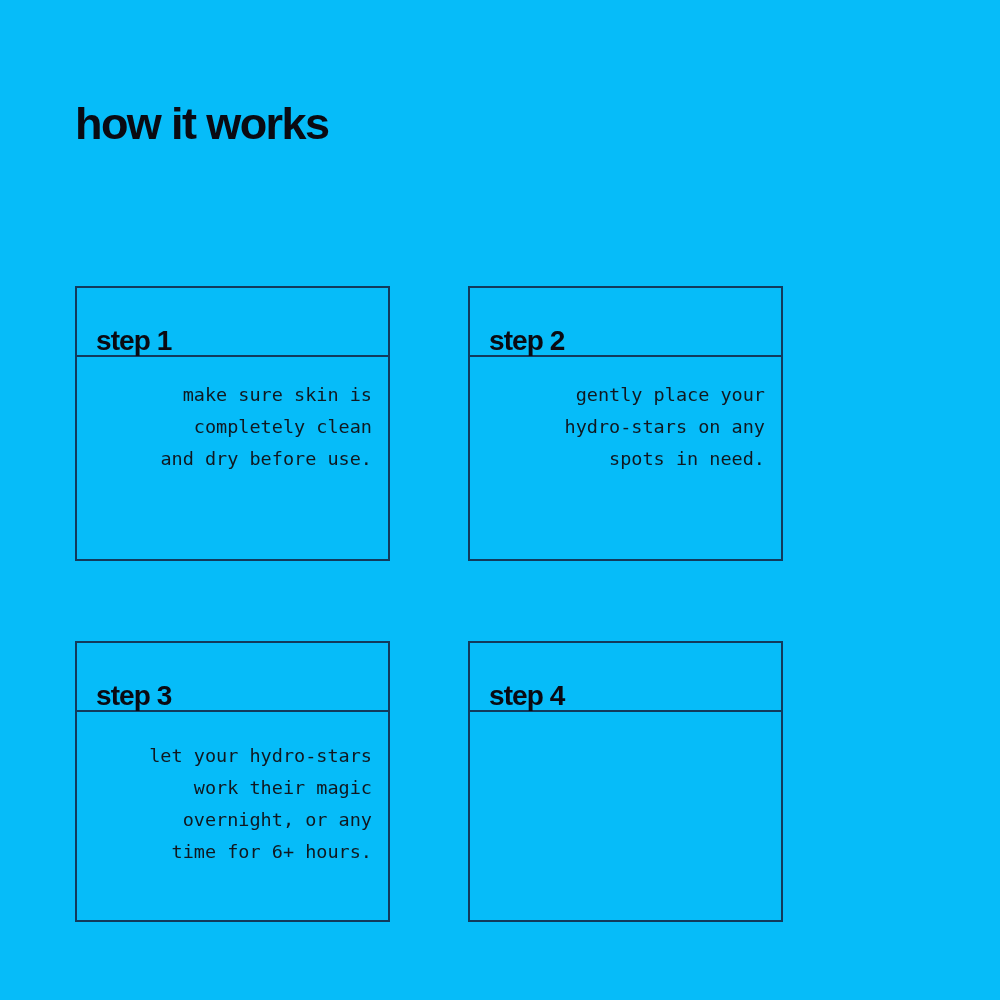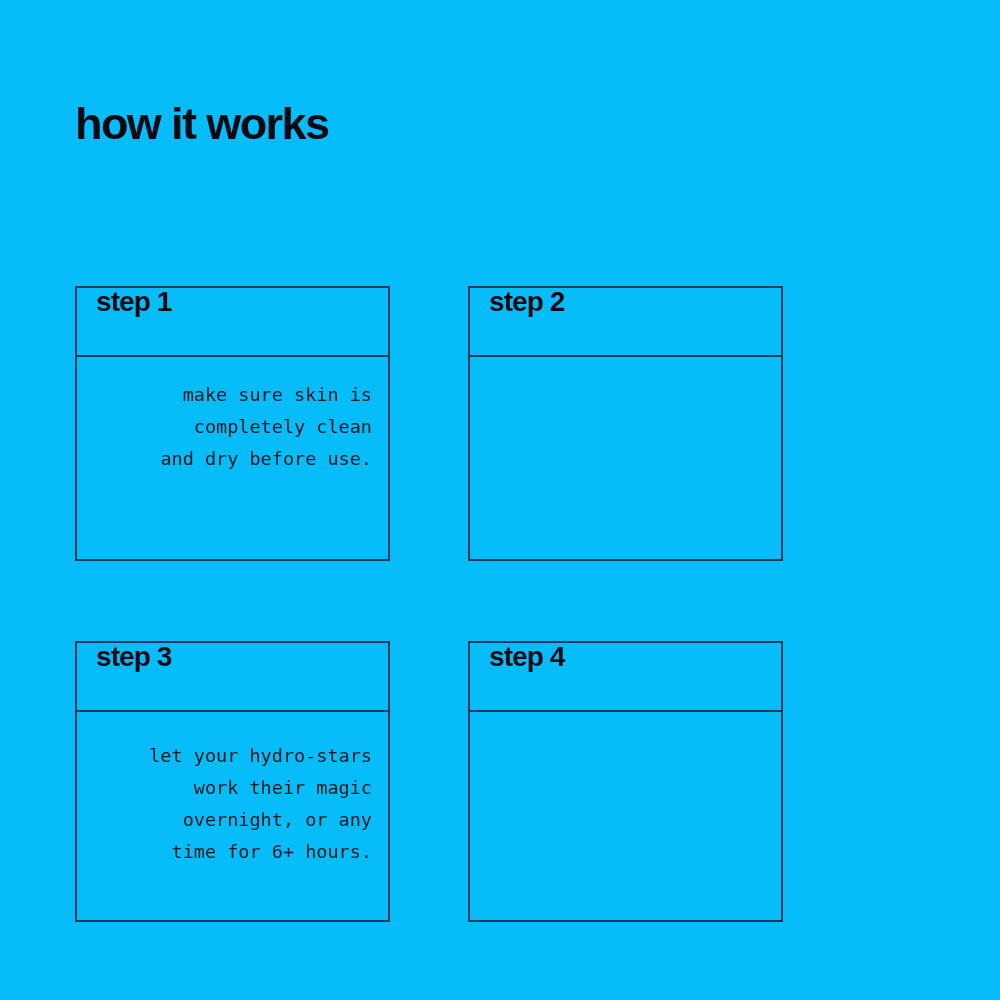--- a/index.html
+++ b/index.html
@@ -59,21 +59,21 @@
     background: transparent;
     display: flex;
     flex-direction: column;
   }
 
   .card-header {
     height: 69px;
     box-sizing: border-box;
     border-bottom: 2px solid #123a5c;
     display: flex;
-    align-items: flex-start;
+    align-items: flex-end;
     padding-left: 19px;
   }
 
   .card-header-label {
     font-family: "Liberation Sans", sans-serif;
     font-size: 28px;
     font-weight: bold;
     letter-spacing: -0.9px;
     color: #0a0a12;
     line-height: 1;
@@ -118,20 +118,25 @@
           <div class="card-body-text">make sure skin is
 completely clean
 and dry before use.</div>
         </div>
       </div>
 
       <div class="card">
         <div class="card-header">
           <span class="card-header-label">step 2</span>
         </div>
+        <div class="card-body">
+          <div class="card-body-text">gently place your
+hydro-stars on any
+spots in need.</div>
+        </div>
       </div>
 
     </div>
 
     <div class="card-row row-2">
 
       <div class="card tall">
         <div class="card-header">
           <span class="card-header-label">step 3</span>
         </div>

